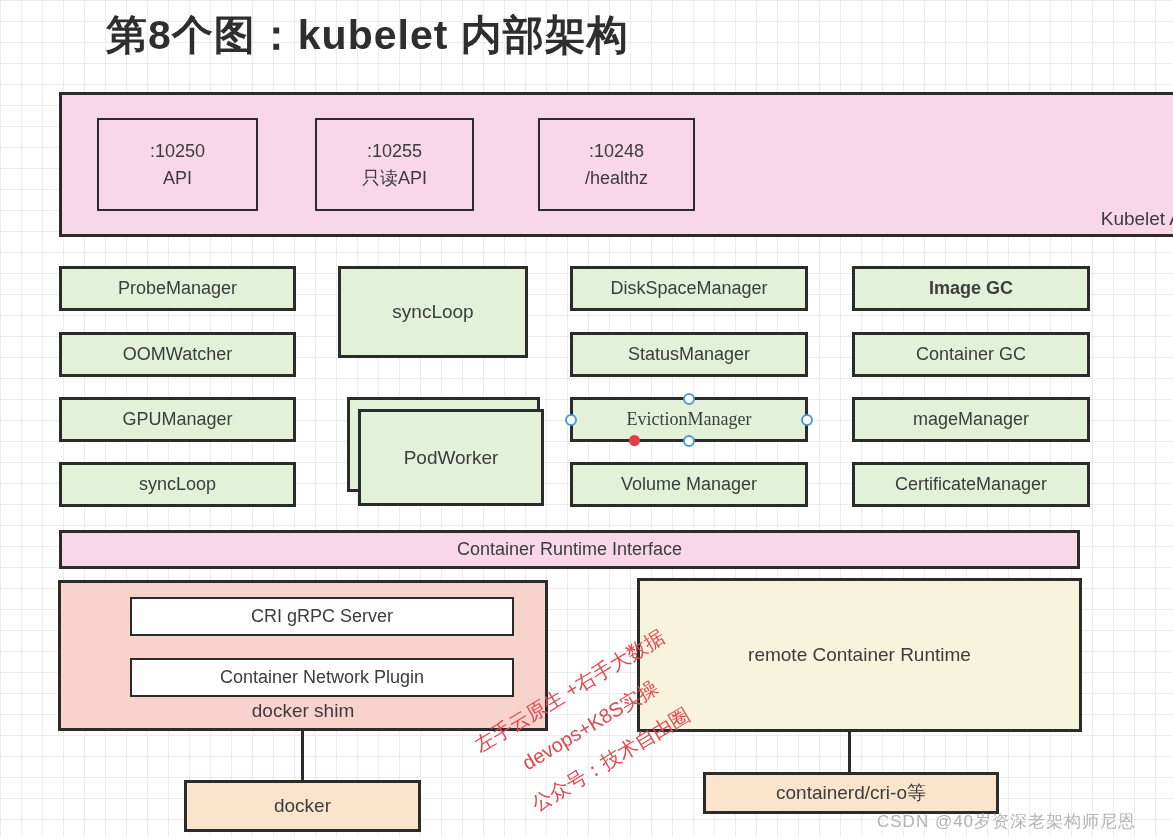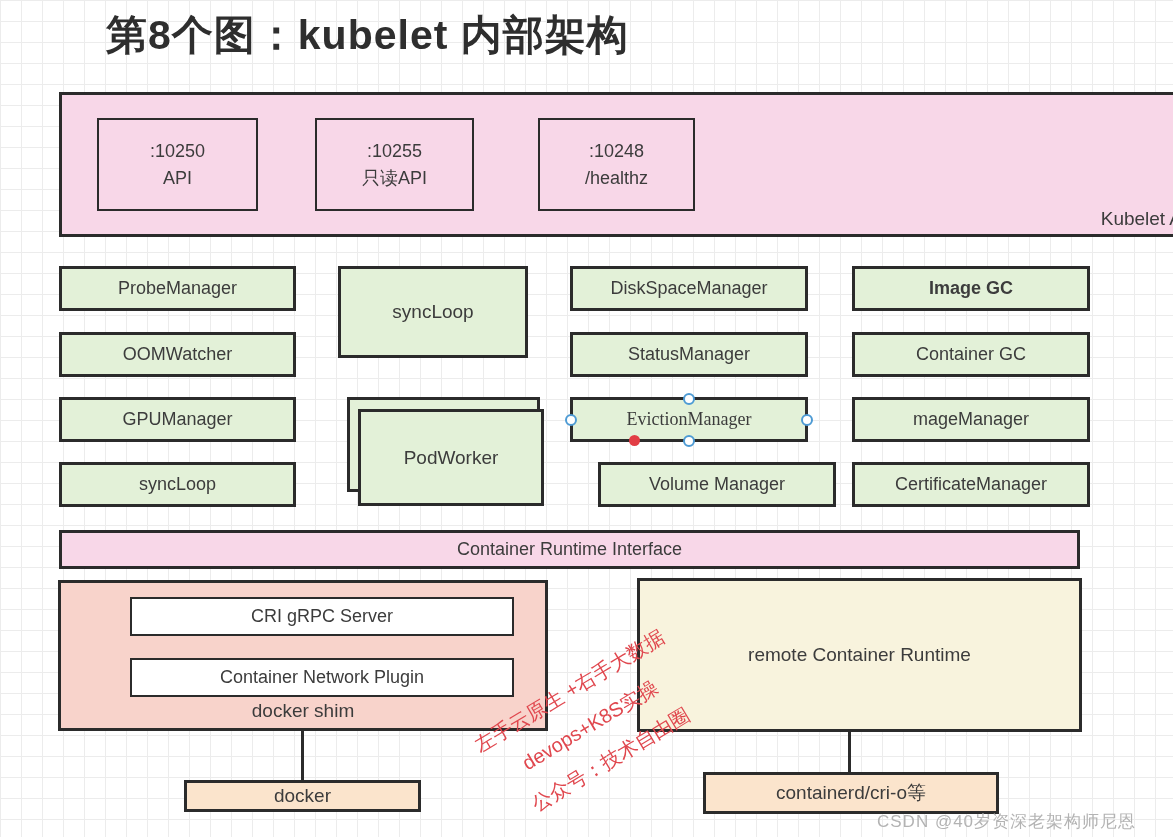--- a/index.html
+++ b/index.html
@@ -112,21 +112,21 @@
   <span>StatusManager</span>
 </div>
 <div class="shape green" style="left:570px; top:397px; width:238px; height:45px;font-family:Liberation Serif, serif;">
   <span>EvictionManager</span>
   <span class="handle h-top"></span>
   <span class="handle h-left"></span>
   <span class="handle h-right"></span>
   <span class="handle h-bottom"></span>
   <span class="red-dot"></span>
 </div>
-<div class="shape green" style="left:570px; top:462px; width:238px; height:45px;margin-left:28px;">
+<div class="shape green" style="left:570px; top:462px; width:238px; height:45px;">
   <span>Volume Manager</span>
 </div>
 
 <div class="shape green" style="left:852px; top:266px; width:238px; height:45px;font-weight:bold;">
   <span>Image GC</span>
 </div>
 <div class="shape green" style="left:852px; top:332px; width:238px; height:45px;">
   <span>Container GC</span>
 </div>
 <div class="shape green" style="left:852px; top:397px; width:238px; height:45px;">
@@ -150,21 +150,21 @@
   <span class="bottom-label">docker shim</span>
 </div>
 
 <div class="shape cream" style="left:637px; top:578px; width:445px; height:154px; font-size:19px;">
   <span>remote Container Runtime</span>
 </div>
 
 <div class="connector" style="left:301px; top:731px; height:49px;"></div>
 <div class="connector" style="left:848px; top:732px; height:41px;"></div>
 
-<div class="shape peach" style="left:184px; top:780px; width:237px; height:32px; font-size:19px;">
+<div class="shape peach" style="left:184px; top:780px; width:237px; height:52px; font-size:19px;">
   <span>docker</span>
 </div>
 <div class="shape peach" style="left:703px; top:772px; width:296px; height:42px; font-size:19px;">
   <span>containerd/cri-o等</span>
 </div>
 
 <div class="promo-watermark">
   <div>左手云原生 +右手大数据</div>
   <div>devops+K8S实操</div>
   <div>公众号：技术自由圈</div>

